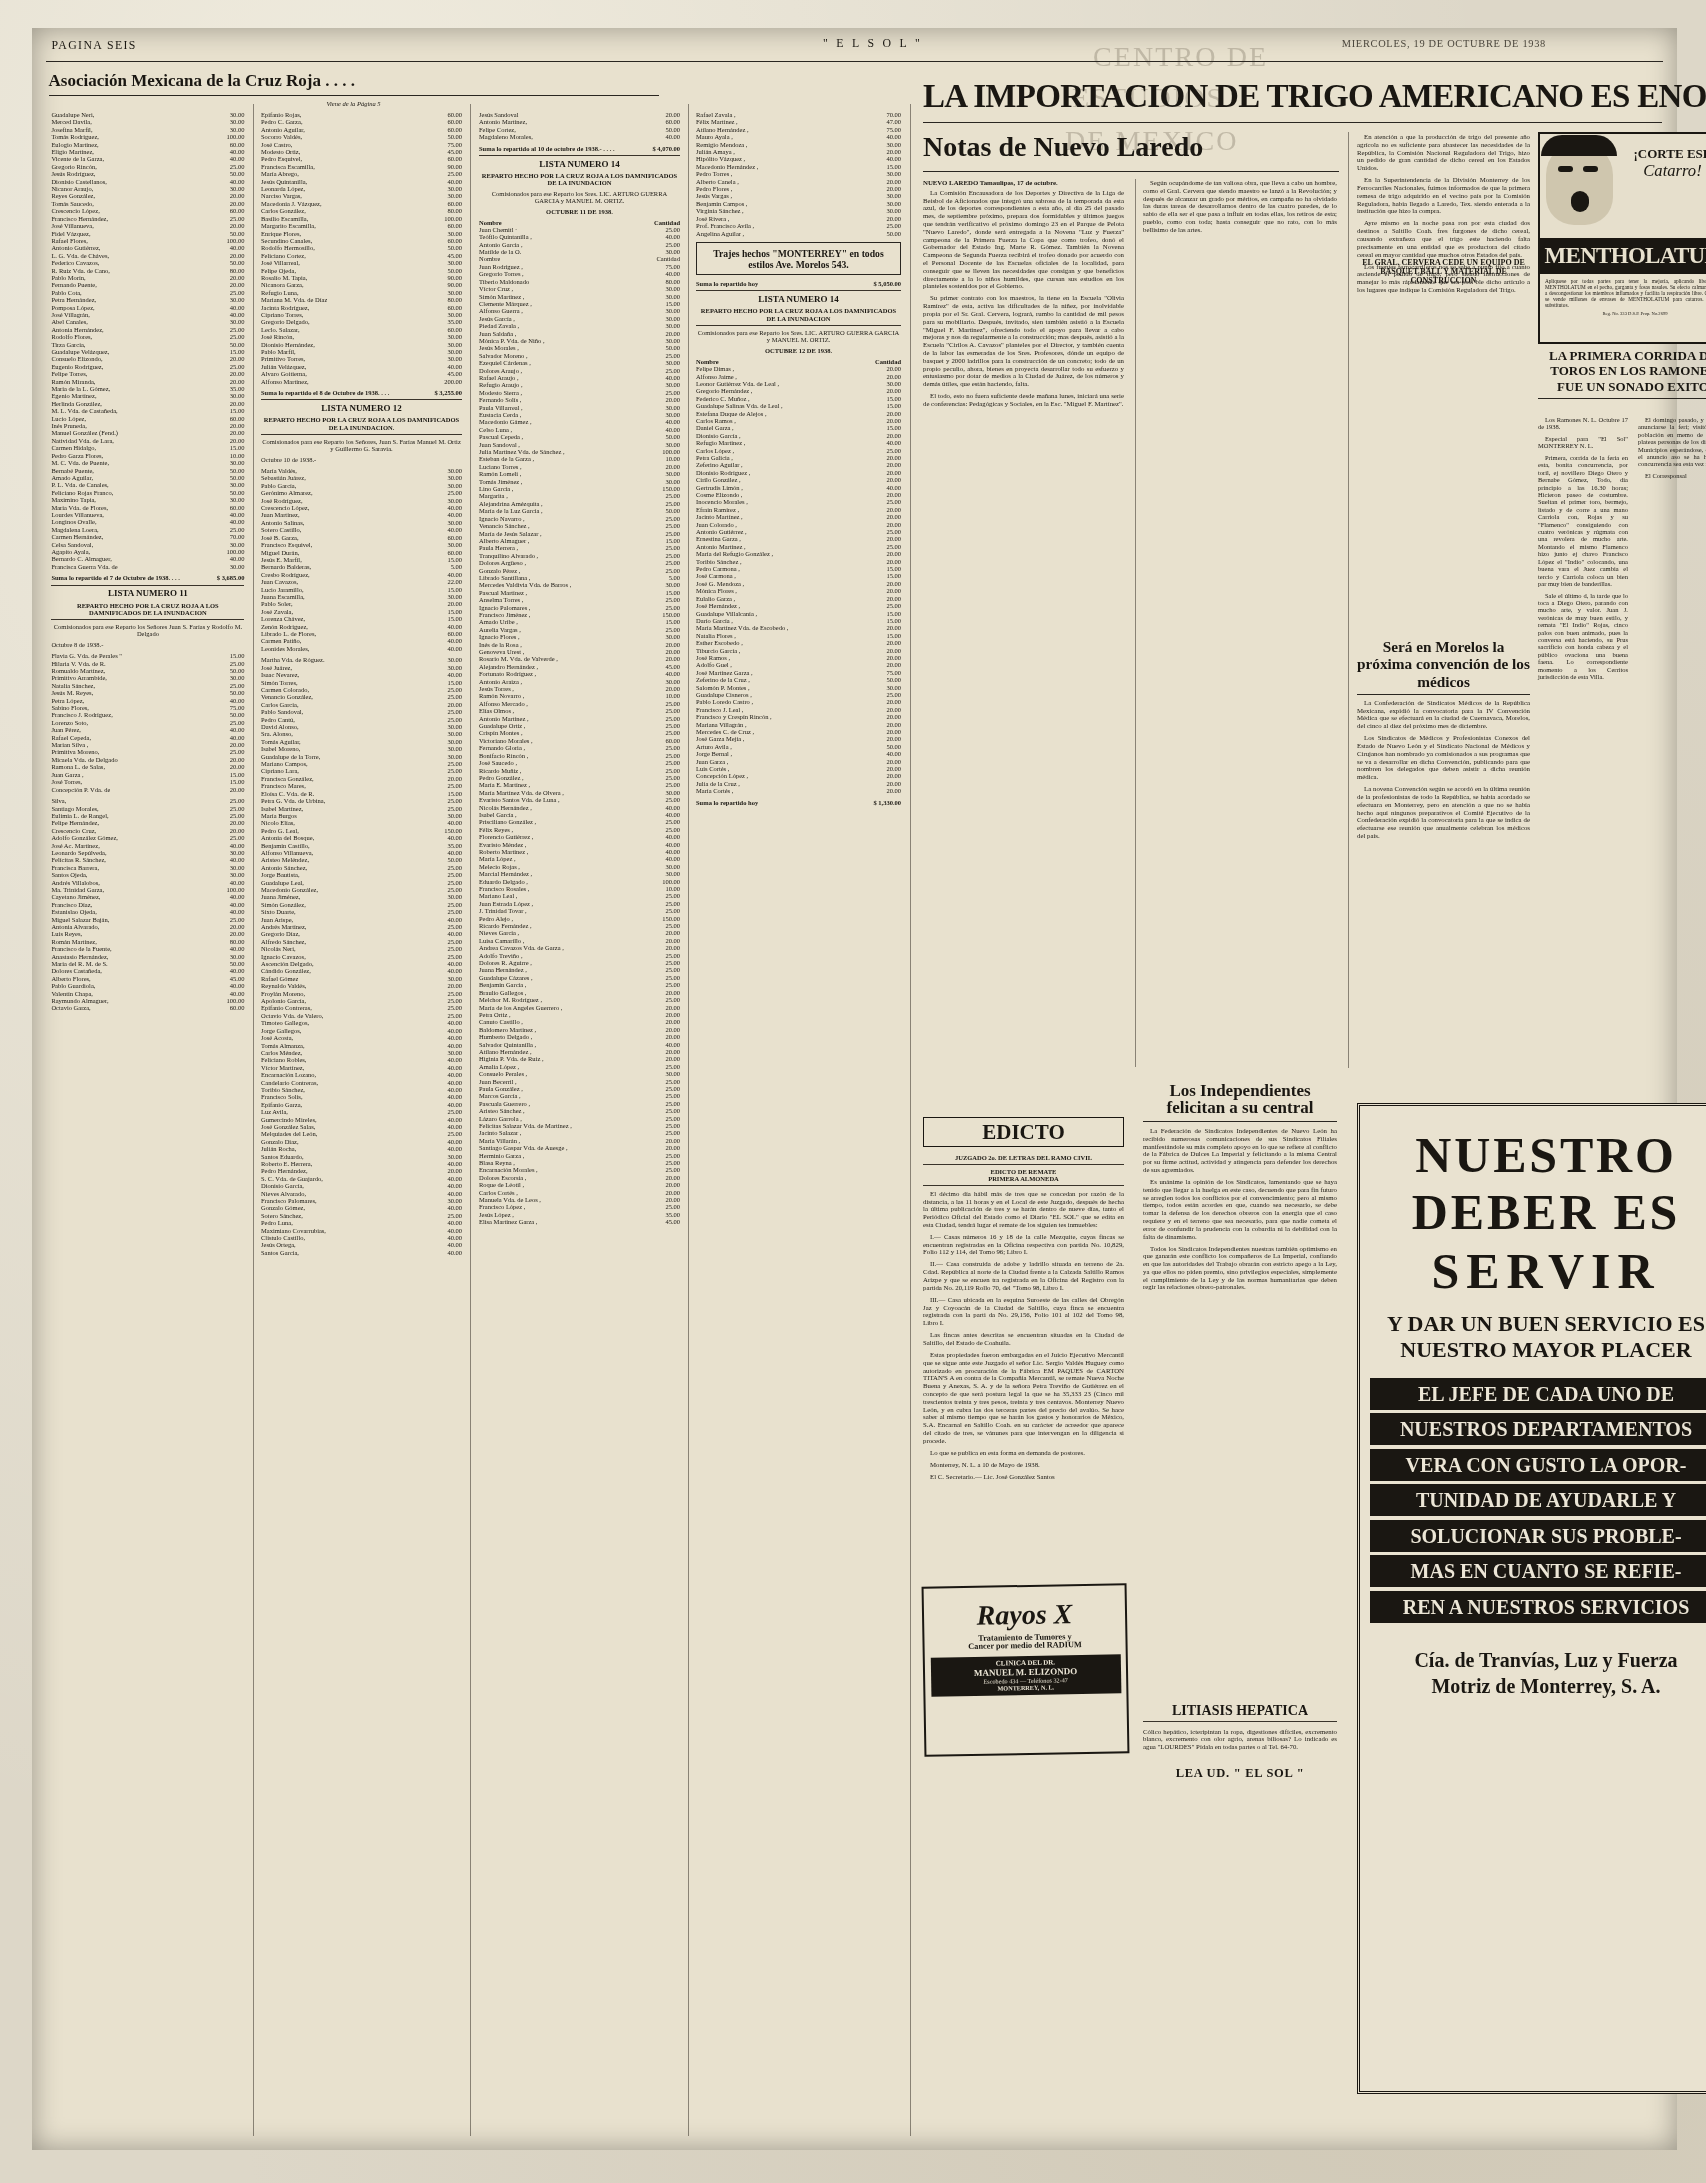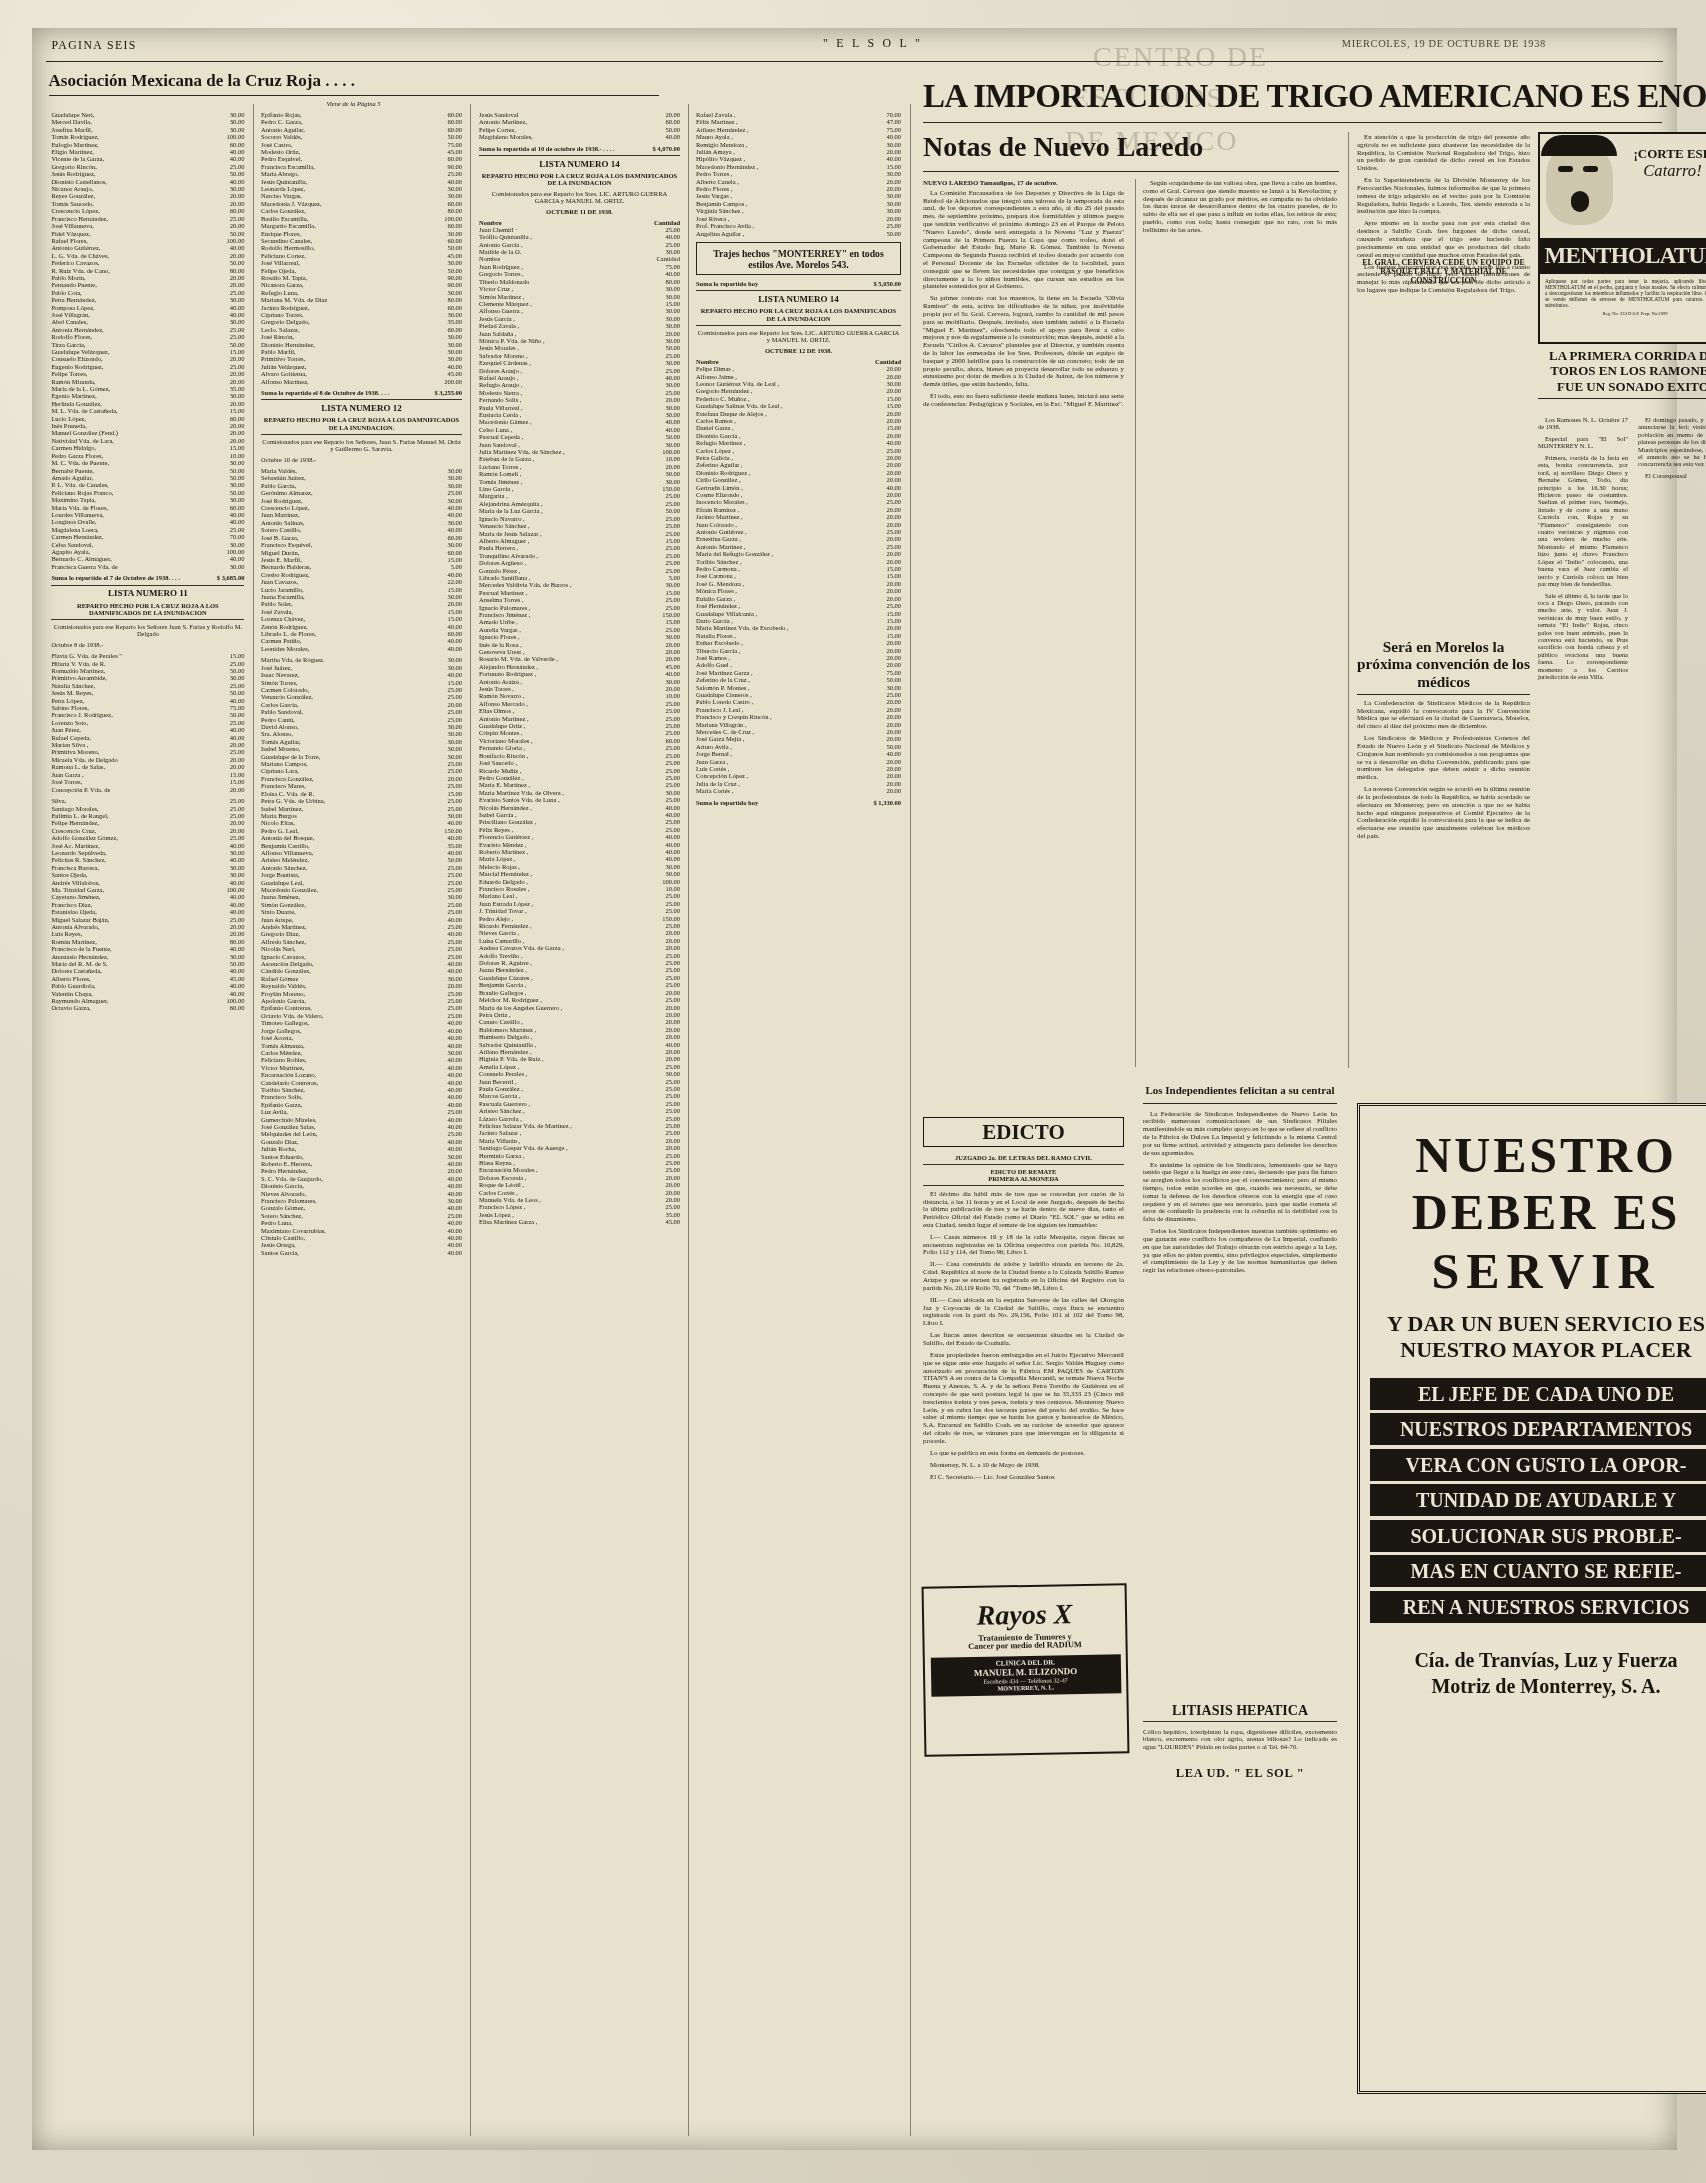--- a/index.html
+++ b/index.html
@@ -2140,21 +2140,21 @@
       <div class="hdline ctr" style="font-size:15.3px;line-height:17.3px;">Será en Morelos la próxima convención de los médicos</div>
       <div class="rule" style="position:relative;top:4.2px;width:100%;height:0.7px;"></div>
       <div class="tiny2 just" style="margin-top:8.3px;" id="morelosBody">
           <p style="margin: 0px 0px 4.2px; text-indent: 7px;">La Confederación de Sindicatos Médicos de la República Mexicana, expidió la convocatoria para la IV Convención Médica que se efectuará en la ciudad de Cuernavaca, Morelos, del cinco al diez del próximo mes de diciembre.</p>
           <p style="margin: 0px 0px 4.2px; text-indent: 7px;">Los Sindicatos de Médicos y Profesionistas Conexos del Estado de Nuevo León y el Sindicato Nacional de Médicos y Cirujanos han nombrado ya comisionados a sus programas que se va a desarrollar en dicha Convención, publicando para que nombren los delegados que deben asistir a dicha reunión médica.</p>
           <p style="margin: 0px 0px 4.2px; text-indent: 7px;">La novena Convención según se acordó en la última reunión de la profesionistas de todo la República, se había acordado se efectuara en Monterrey, pero en atención a que no se había hecho aquí ningunos preparativos el Comité Ejecutivo de la Confederación expidió la convocatoria para la que se indica de efectuarse ese reunión que anualmente celebran los médicos del país.</p>
         </div>
     </div>
 
     <div style="position:absolute;left:1111px;top:1054px;width:194px;">
-      <div class="hdline ctr" style="font-size:11px;line-height:17.3px;">Los Independientes felicitan a su central</div>
+      <div class="hdline ctr" style="font-size:17px;line-height:17.3px;">Los Independientes felicitan a su central</div>
       <div class="rule" style="position:relative;top:4.2px;width:100%;height:0.7px;"></div>
       <div class="tiny2 just" style="margin-top:9.7px;" id="indepBody">
           <p style="margin: 0px 0px 4.2px; text-indent: 7px;">La Federación de Sindicatos Independientes de Nuevo León ha recibido numerosas comunicaciones de sus Sindicatos Filiales manifestándole su más completo apoyo en lo que se refiere al conflicto de la Fábrica de Dulces La Imperial y felicitando a la misma Central por su firme actitud, actividad y atingencia para defender los derechos de sus agremiados.</p>
           <p style="margin: 0px 0px 4.2px; text-indent: 7px;">Es unánime la opinión de los Sindicatos, lamentando que se haya tenido que llegar a la huelga en este caso, decuendo que para fin futuro se arreglen todos los conflictos por el convencimiento; pero al mismo tiempo, todos están acordes en que, cuando sea necesario, se debe tomar la defensa de los derechos obreros con la energía que el caso requiere y en el terreno que sea necesario, para que nadie cometa el error de confundir la prudencia con la cobardía ni la debilidad con la falta de dinamismo.</p>
           <p style="margin: 0px 0px 4.2px; text-indent: 7px;">Todos los Sindicatos Independientes nuestras también optimismo en que ganarán este conflicto los compañeros de La Imperial, confiando en que las autoridades del Trabajo obrarán con estricto apego a la Ley, ya que ellos no piden premio, sino privilegios especiales, simplemente el cumplimiento de la Ley y de las normas humanitarias que deben regir las relaciones obrero-patronales.</p>
         </div>
     </div>
 
     <div class="edicto" style="left:891px;top:1089px;width:201px;">
       <div style="border:1.4px solid #1a1712;padding:2.8px 0;">

